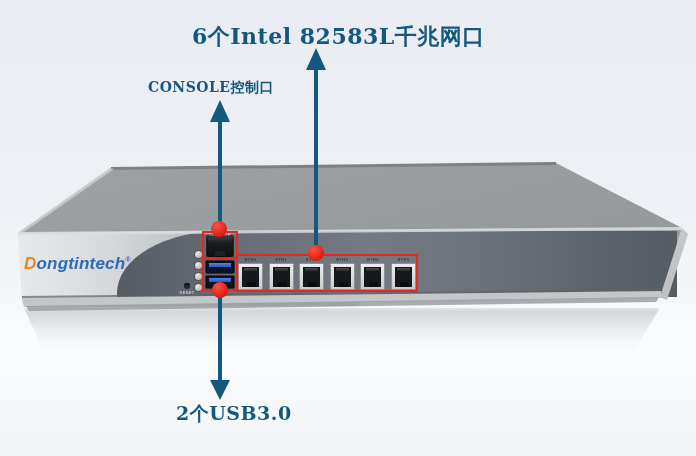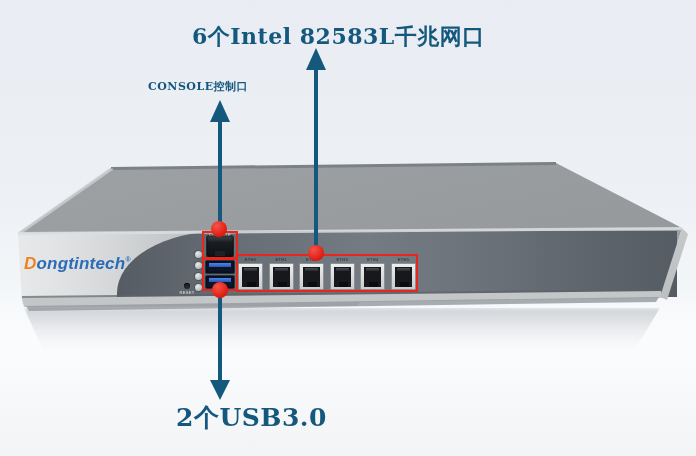--- a/index.html
+++ b/index.html
@@ -100,22 +100,22 @@
   .line-console { left:218px; top:120px; height:110px; }
   .line-usb     { left:218px; top:290px; height:92px; }
   .arrow-head { position:absolute; width:0; height:0; z-index:5;
                 border-left:10px solid transparent; border-right:10px solid transparent; }
   .head-eth     { left:306px; top:48px;  border-bottom:22px solid #15587e; }
   .head-console { left:210px; top:100px; border-bottom:22px solid #15587e; }
   .head-usb     { left:210px; top:380px; border-top:20px solid #15587e; }
 
   .callout { position:absolute; color:#15587e; font-weight:bold; white-space:nowrap; z-index:8; }
   .label-eth     { left:192px; top:22px;  font-size:22px; letter-spacing:.5px; }
-  .label-console { left:148px; top:79px;  font-size:11px; letter-spacing:.5px; }
-  .label-usb     { left:176px; top:401px; font-size:25px; letter-spacing:.5px; }
+  .label-console { left:148px; top:79px;  font-size:14px; letter-spacing:.5px; }
+  .label-usb     { left:176px; top:401px; font-size:19px; letter-spacing:.5px; }
 </style>
 </head>
 <body>
 
 <div id="canvas">
 
   <div class="shape reflection"></div>
   <div class="shape top-face"></div>
   <div class="shape rear-edge"></div>
   <div class="shape left-edge"></div>

